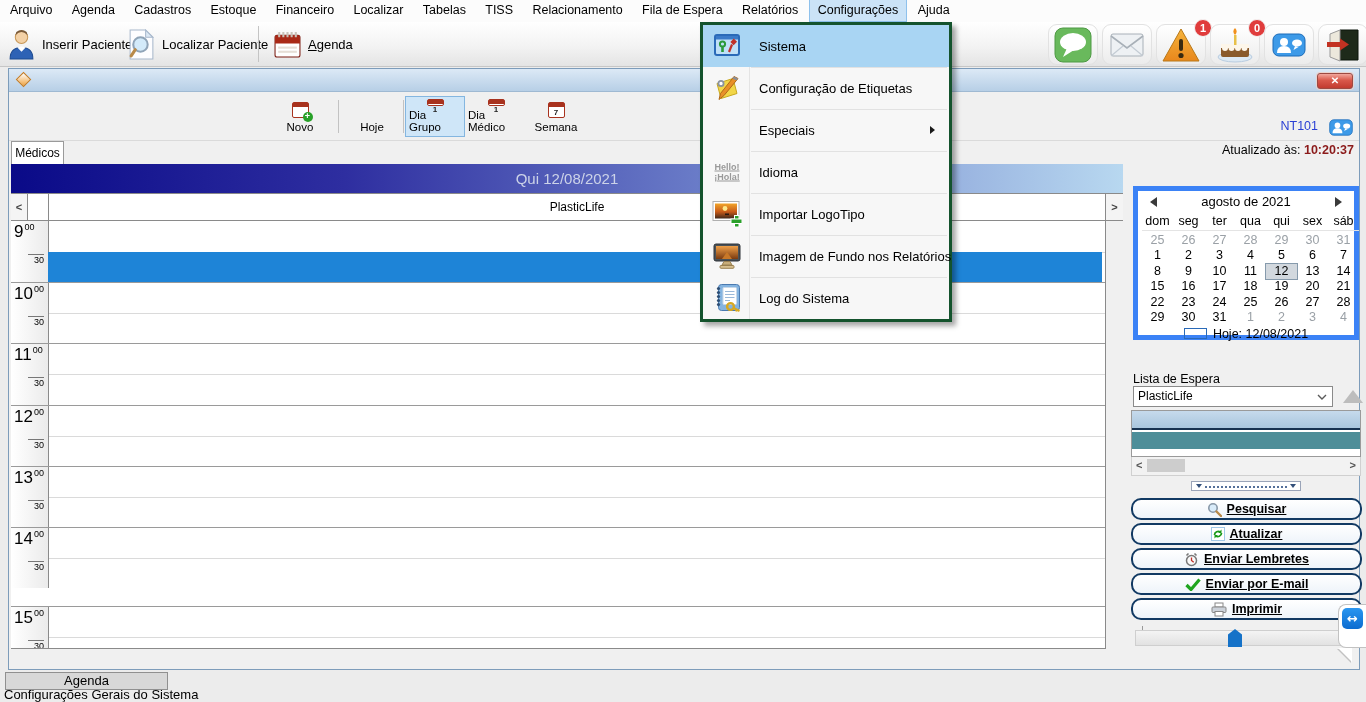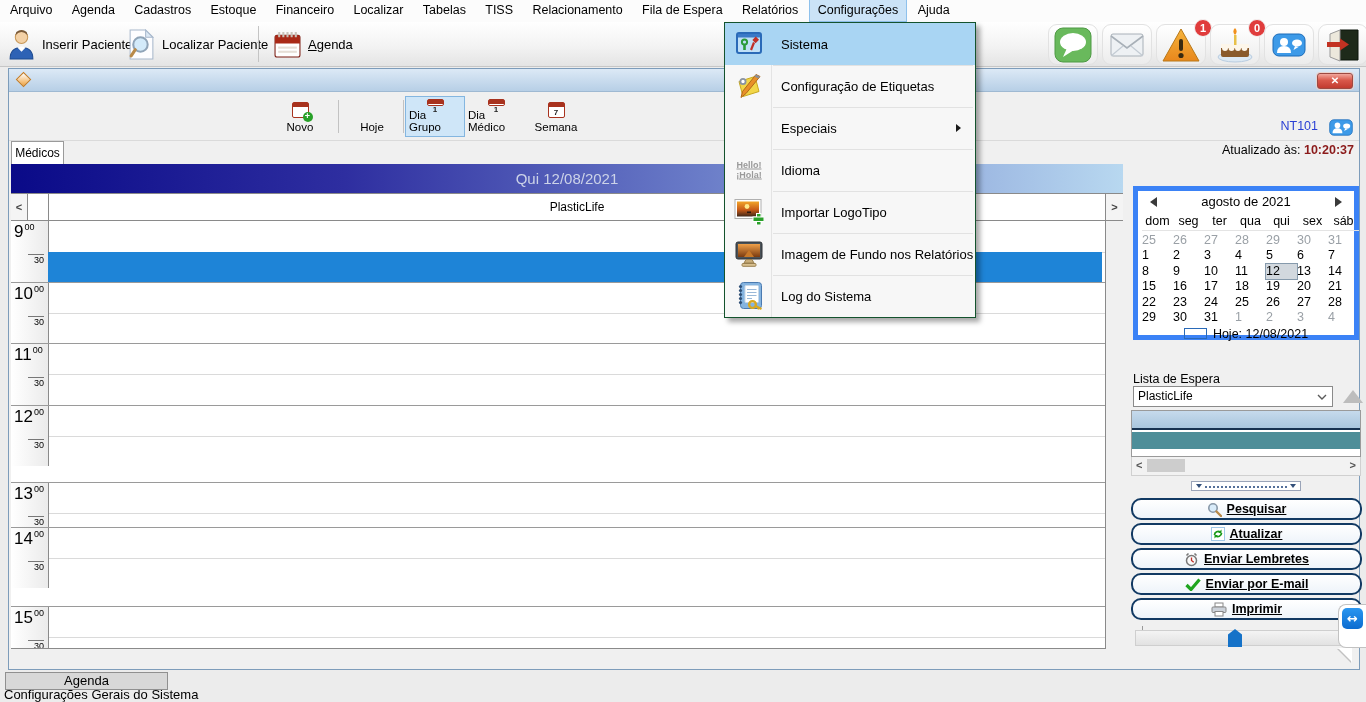--- a/index.html
+++ b/index.html
@@ -71,21 +71,21 @@
   .sel-band { position:absolute; left:37px; top:31.2px; width:1054px; height:30px; background:#1e84d7; z-index:1; }
   
   .minical { position:absolute; left:1124px; top:117px; width:226px; height:154px; background:#fff; border:5px solid #3b82f6;padding-left:48px; }
   .mc-nav { position:absolute; top:6px; width:0; height:0; border:5px solid transparent; }
   .mc-prev { left:12px; border-right:7px solid #3a3a3a; border-left:none; }
   .mc-next { right:12px; border-left:7px solid #3a3a3a; border-right:none; }
   .mc-title { position:absolute; left:0; right:0; top:3px; text-align:center; font-size:13px; }
   .mc-names { position:absolute; left:4px; top:23px; width:217px; border-bottom:1px solid #e4e4e4; padding-bottom:2px; }
   .mc-names span { display:inline-block; width:31px; text-align:center; font-size:12.5px; }
   .mc-days { position:absolute; left:4px; top:42px; width:217px; }
-  .mc-day { display:inline-block; width:31px; height:15.4px; text-align:left; font-size:12.5px; line-height:15px; }
+  .mc-day { display:inline-block; width:31px; height:15.4px; text-align:center; font-size:12.5px; line-height:15px; }
   .mc-day.muted { color:#9aa0a6; }
   .mc-day.selected { background:#d2d8de; outline:1px solid #869aac; }
   .mc-today { position:absolute; left:0; right:0; top:136px; text-align:center; font-size:12.5px; }
   .mc-today i { display:inline-block; width:23px; height:11px; border:1px solid #2a6ab8; vertical-align:-1px; margin-right:6px; }
   
   .wl-label { position:absolute; left:1124px; top:303px; font-size:12.5px; }
   .wl-select { position:absolute; left:1124px; top:317px; width:200px; height:21px; background:#fff;
     border:1px solid #8a8a8a; font-size:12px; line-height:19px; padding-left:4px; }
   .wl-select svg { position:absolute; right:5px; top:7px; }
   .gray-tri { position:absolute; left:1334px; top:321px; width:0; height:0;
@@ -111,22 +111,22 @@
   .zoom-slider { position:absolute; left:1126px; top:561px; width:227px; height:16px;
     background:linear-gradient(#f4f4f4,#e2e2e2); border:1px solid #cfcfcf; }
   .zoom-slider .tick { position:absolute; left:6px; top:-5px; width:1px; height:4px; background:#999; }
   .zoom-handle { position:absolute; left:92px; top:-2px; width:14px; height:18px; background:#1572c8;
     clip-path:polygon(50% 0,100% 30%,100% 100%,0 100%,0 30%); }
   
   .foot-tab { position:absolute; left:5px; top:672px; width:163px; height:18px; background:#d8d8d8;
     border:1px solid #909090; text-align:center; font-size:13px; line-height:16px; }
   .statusbar { position:absolute; left:4px; top:687px; font-size:13px; }
   
-  .dropdown { position:absolute; left:724px; top:22px; width:252px; background:#f7f7f7;
-    border:1px solid #14532d; box-shadow:4px 4px 5px rgba(0,0,0,.35); z-index:100; }
+  .dropdown { position:absolute; left:700px; top:22px; width:252px; background:#f7f7f7;
+    border:3px solid #14532d; box-shadow:4px 4px 5px rgba(0,0,0,.35); z-index:100; }
   .dropdown::before { content:""; position:absolute; left:46px; top:0; bottom:0; border-left:1px solid #e4e4e4; }
   .ditem { position:relative; height:42px; }
   .ditem.hl { background:#a9d5f3; }
   .ditem + .ditem::before { content:""; position:absolute; left:48px; right:2px; top:0; border-top:1px solid #e2e2e2; }
   .dicon { position:absolute; left:8px; top:50%; transform:translateY(-50%); width:32px; text-align:center; }
   .dtext { position:absolute; left:56px; top:50%; transform:translateY(-50%); font-size:13px; white-space:nowrap; }
   .subarrow { position:absolute; right:10px; top:50%; transform:translateY(-50%); width:0; height:0;
     border:4px solid transparent; border-left:5px solid #1a1a1a; }
   .hello b { display:block; font:bold 9px/9.5px "Liberation Sans",sans-serif; color:#9a9a9a; text-decoration:underline; }
   
@@ -356,21 +356,21 @@
         <span class="t30">30</span>
       </div>
       <div class="hblock" style="top:122.4px;">
         <span class="tlabel"><span class="th">11</span><span class="tm">00</span></span>
         <span class="t30">30</span>
       </div>
       <div class="hblock" style="top:183.6px;padding-left:28px;">
         <span class="tlabel"><span class="th">12</span><span class="tm">00</span></span>
         <span class="t30">30</span>
       </div>
-      <div class="hblock" style="top:244.8px;margin-top:16px;">
+      <div class="hblock" style="top:244.8px;">
         <span class="tlabel"><span class="th">13</span><span class="tm">00</span></span>
         <span class="t30">30</span>
       </div>
       <div class="hblock" style="top:306px;">
         <span class="tlabel"><span class="th">14</span><span class="tm">00</span></span>
         <span class="t30">30</span>
       </div>
       <div class="hblock" style="top:385px;padding-left:29px;">
         <span class="tlabel"><span class="th">15</span><span class="tm">00</span></span>
         <span class="t30">30</span>

